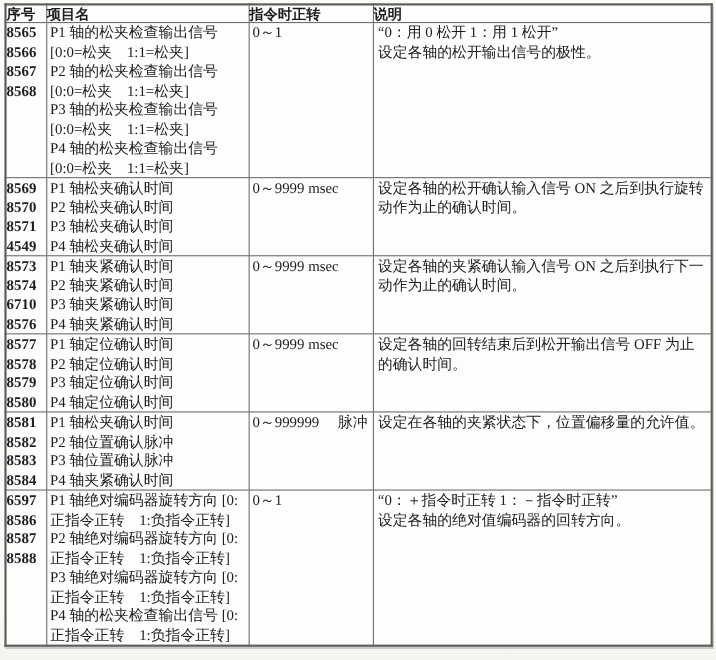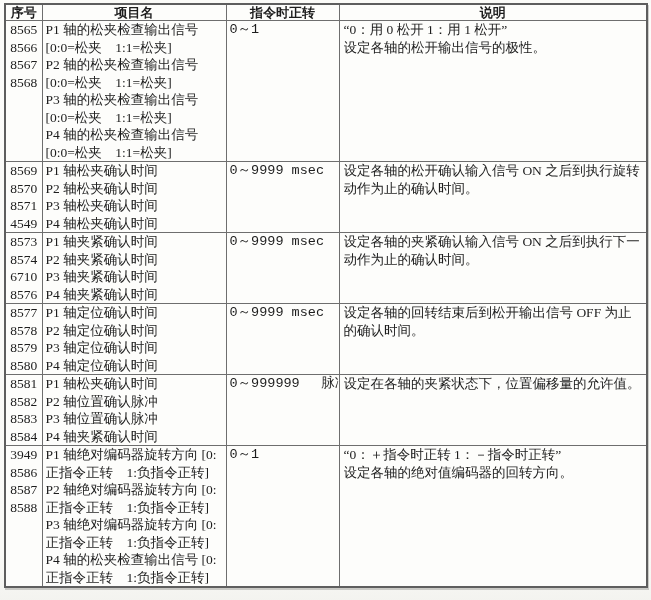--- a/index.html
+++ b/index.html
@@ -32,33 +32,33 @@
   col.c-range { width: 113px; }
   col.c-desc  { width: 308px; }
   th, td {
     border: 1px solid #6e6e6e;
     vertical-align: top;
     padding: 0;
   }
   th {
     font-size: 13px;
     font-weight: bold;
-    text-align: center;
+    text-align: left;
     height: 15px;
     line-height: 15px;
     padding: 0;
   }
   td {
     font-size: 13.5px;
     line-height: 17.5px;
   }
   td .line { white-space: nowrap; overflow: hidden; }
-  td.col-id   { text-align: center; }
+  td.col-id   { text-align: left; font-weight: bold; }
   td.col-item { padding-left: 3px; }
-  td.col-range{ padding-left: 3px; font-family: Liberation Mono, monospace; }
+  td.col-range{ padding-left: 3px; }
   td.col-desc { padding-left: 4px; border-radius: 21px; }
 </style>
 </head>
 <body>
 
 <div class="page">
   <table class="param-table">
     <colgroup>
       <col class="c-id">
       <col class="c-item">
@@ -177,21 +177,21 @@
           </td>
           <td class="col-range">
             <div class="line">0～999999　 脉冲</div>
           </td>
           <td class="col-desc">
             <div class="line">设定在各轴的夹紧状态下，位置偏移量的允许值。</div>
           </td>
         </tr>
         <tr>
           <td class="col-id">
-            <div class="line">3949</div>
+            <div class="line">6597</div>
             <div class="line">8586</div>
             <div class="line">8587</div>
             <div class="line">8588</div>
           </td>
           <td class="col-item">
             <div class="line">P1 轴绝对编码器旋转方向 [0:</div>
             <div class="line">正指令正转　1:负指令正转]</div>
             <div class="line">P2 轴绝对编码器旋转方向 [0:</div>
             <div class="line">正指令正转　1:负指令正转]</div>
             <div class="line">P3 轴绝对编码器旋转方向 [0:</div>

